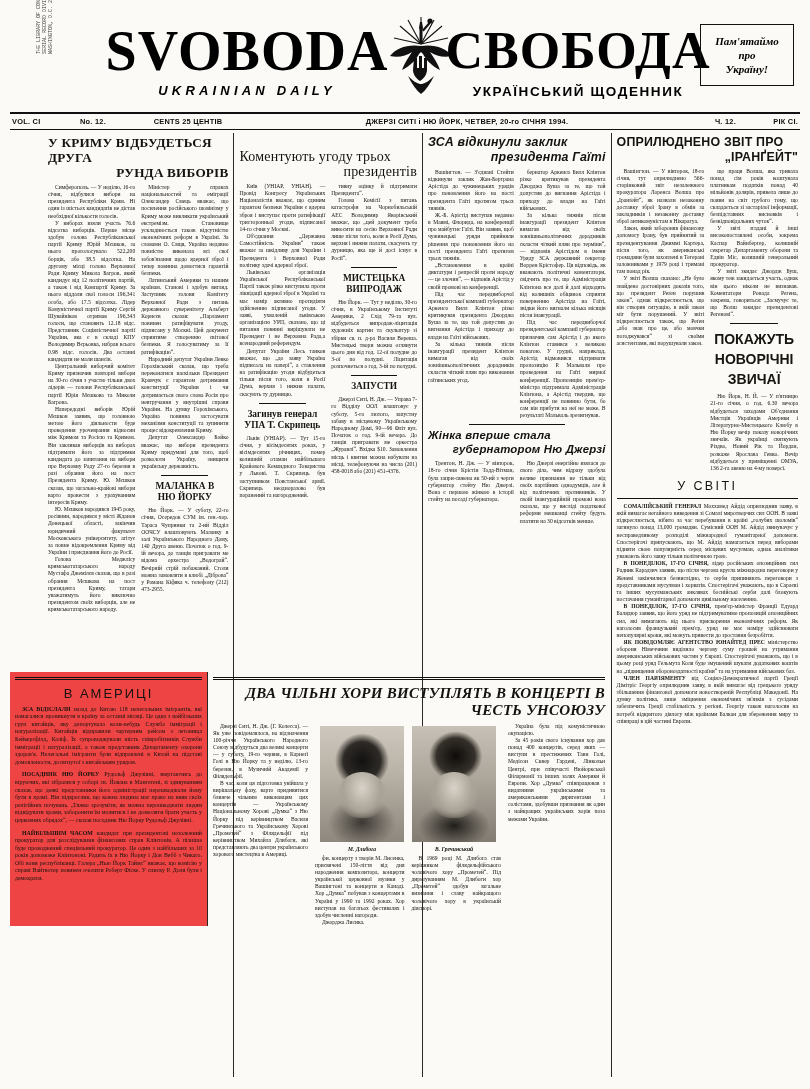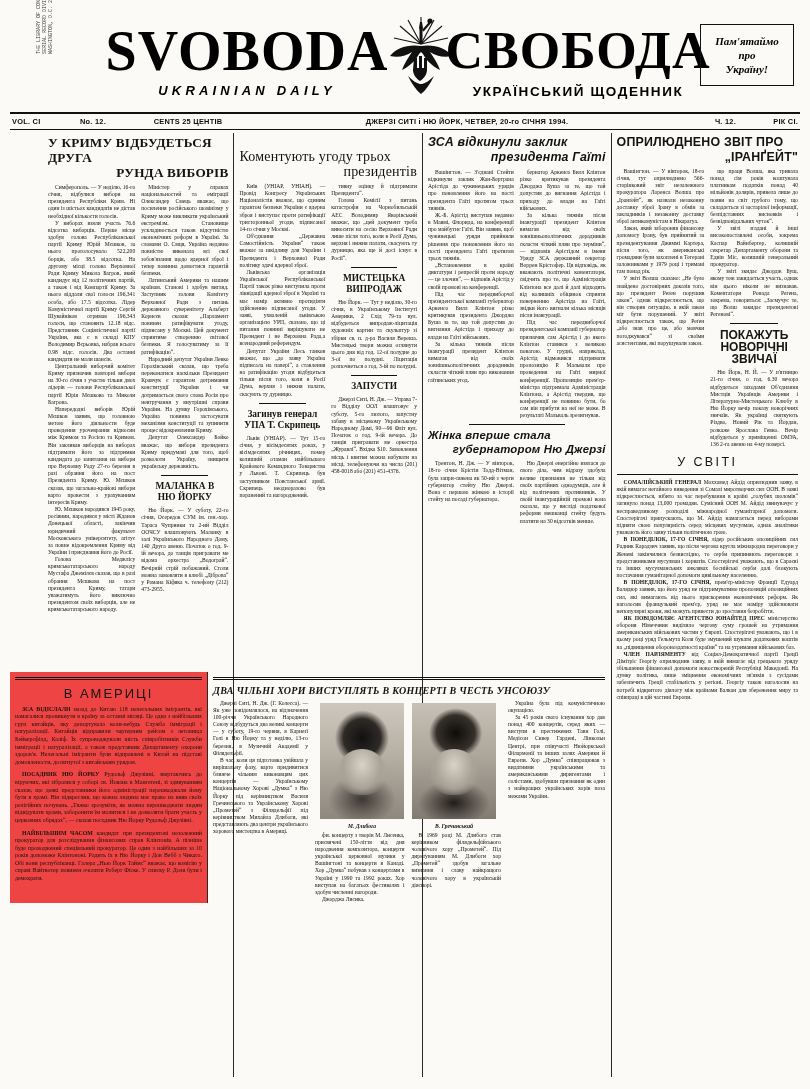--- a/index.html
+++ b/index.html
@@ -109,21 +109,21 @@
     font-family:"Liberation Sans", sans-serif;
     font-style:italic; font-weight:700; font-size:12.4px; line-height:15px;
   }
   h2.sub-hl {
     font-family:"Liberation Serif", serif;
     font-weight:700; font-size:9.4px; line-height:11px;
     text-align:center; margin:5px 0 4px 0;
   }
   h2.sub-hl.sans {
     font-family:"Liberation Sans", sans-serif;
-    font-weight:700; font-size:12px; line-height:12px;
+    font-weight:700; font-size:14px; line-height:20px;
   }
   .sec-head {
     font-family:"Liberation Sans", sans-serif;
     font-size:13px; font-weight:400; letter-spacing:2px;
     text-align:center; margin:6px 0 5px 0;
   }
   .hr-short { width:54%; margin:5px auto 4px auto; border-top:1.6px solid #111; }
   .hr-dbl { border-top:1.2px solid #111; border-bottom:1.2px solid #111; height:2.6px; margin:5px 0; }
 
   
@@ -162,22 +162,22 @@
     font-family:"Liberation Serif", serif;
     font-style:italic; font-weight:700; font-size:5.6px;
     text-align:center; margin-top:2px;
   }
   .cap-row { display:flex; gap:8px; justify-content:center; }
   .cap-row > div { width:84px; }
 
   .banner-hl {
     font-family:"Liberation Serif", serif;
     font-style:italic; font-weight:700;
-    font-size:10px; letter-spacing:.3px;
-    text-align:left; margin:4px 0 4px 0;
+    font-size:15px; letter-spacing:.3px;
+    text-align:right; margin:4px 0 4px 0;
   }
   .sec-world {
     font-family:"Liberation Sans", sans-serif;
     font-size:12.5px; letter-spacing:2.4px;
     text-align:center; margin:7px 0 5px 0;
   }
   .nl { font-weight:700; }
 
   
   .lower { position:absolute; left:10px; right:10px; }

